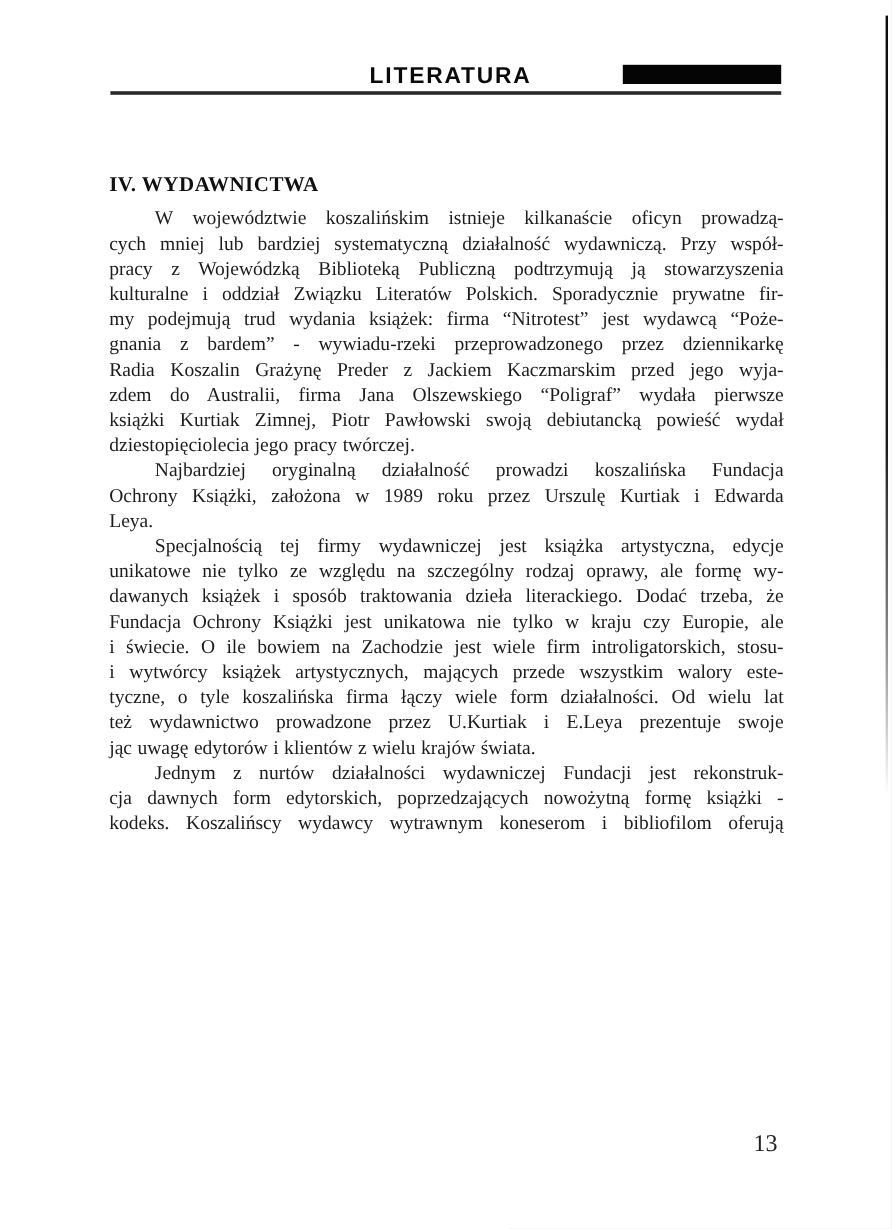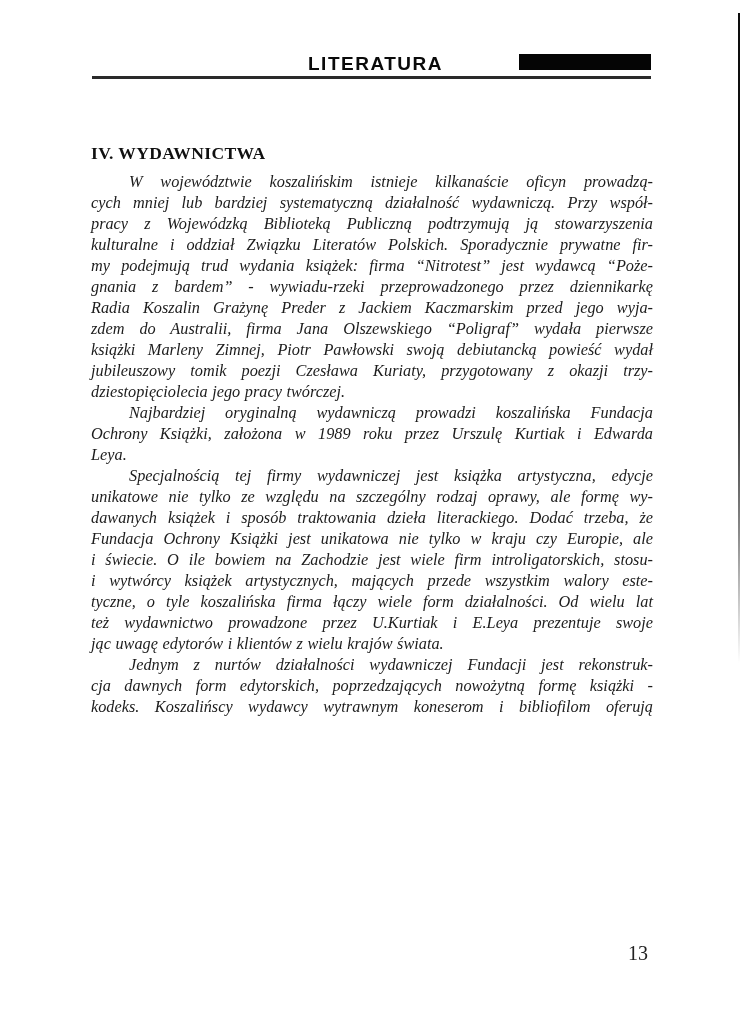--- a/index.html
+++ b/index.html
@@ -45,21 +45,21 @@
     width:562px;
     margin-top:37px;
   }
   .section-heading{
     font-size:17.5px;
     font-weight:bold;
     margin:0 0 7px 0;
     letter-spacing:0.4px;
     color:#101010;
   }
-  .para{margin:0;font-style:italic;}
+  .para{margin:0;}
   .pline{
     font-size:16.3px;
     line-height:21px;
     text-align:justify;
     text-align-last:justify;
     white-space:normal;
     word-spacing:0.5px;
   }
   .pline.first{text-indent:38px;}
   .pline.pend{text-align-last:left;}
@@ -84,26 +84,25 @@
     <div id="paragraphs">
         <div class="para">
           <div class="pline first">W województwie koszalińskim istnieje kilkanaście oficyn prowadzą-</div>
           <div class="pline">cych mniej lub bardziej systematyczną działalność wydawniczą. Przy współ-</div>
           <div class="pline">pracy z Wojewódzką Biblioteką Publiczną podtrzymują ją stowarzyszenia</div>
           <div class="pline">kulturalne i oddział Związku Literatów Polskich. Sporadycznie prywatne fir-</div>
           <div class="pline">my podejmują trud wydania książek: firma “Nitrotest” jest wydawcą “Poże-</div>
           <div class="pline">gnania z bardem” - wywiadu-rzeki przeprowadzonego przez dziennikarkę</div>
           <div class="pline">Radia Koszalin Grażynę Preder z Jackiem Kaczmarskim przed jego wyja-</div>
           <div class="pline">zdem do Australii, firma Jana Olszewskiego “Poligraf” wydała pierwsze</div>
-          <div class="pline">książki Marleny Zimnej, Piotr Pawłowski swoją debiutancką powieść wydał</div>
-          <div class="pline">jubileuszowy tomik poezji Czesława Kuriaty, przygotowany z okazji trzy-</div>
+          <div class="pline">książki Kurtiak Zimnej, Piotr Pawłowski swoją debiutancką powieść wydał</div>
           <div class="pline pend">dziestopięciolecia jego pracy twórczej.</div>
         </div>
         <div class="para">
-          <div class="pline first">Najbardziej oryginalną wydawniczą prowadzi koszalińska Fundacja</div>
+          <div class="pline first">Najbardziej oryginalną działalność prowadzi koszalińska Fundacja</div>
           <div class="pline">Ochrony Książki, założona w 1989 roku przez Urszulę Kurtiak i Edwarda</div>
           <div class="pline pend">Leya.</div>
         </div>
         <div class="para">
           <div class="pline first">Specjalnością tej firmy wydawniczej jest książka artystyczna, edycje</div>
           <div class="pline">unikatowe nie tylko ze względu na szczególny rodzaj oprawy, ale formę wy-</div>
           <div class="pline">dawanych książek i sposób traktowania dzieła literackiego. Dodać trzeba, że</div>
           <div class="pline">Fundacja Ochrony Książki jest unikatowa nie tylko w kraju czy Europie, ale</div>
           <div class="pline">i świecie. O ile bowiem na Zachodzie jest wiele firm introligatorskich, stosu-</div>
           <div class="pline">i wytwórcy książek artystycznych, mających przede wszystkim walory este-</div>

